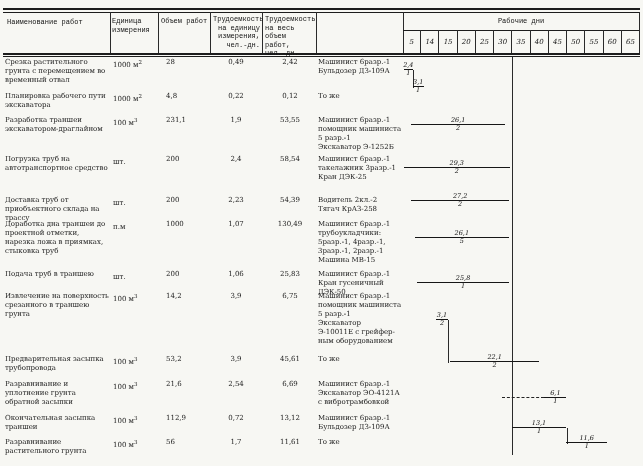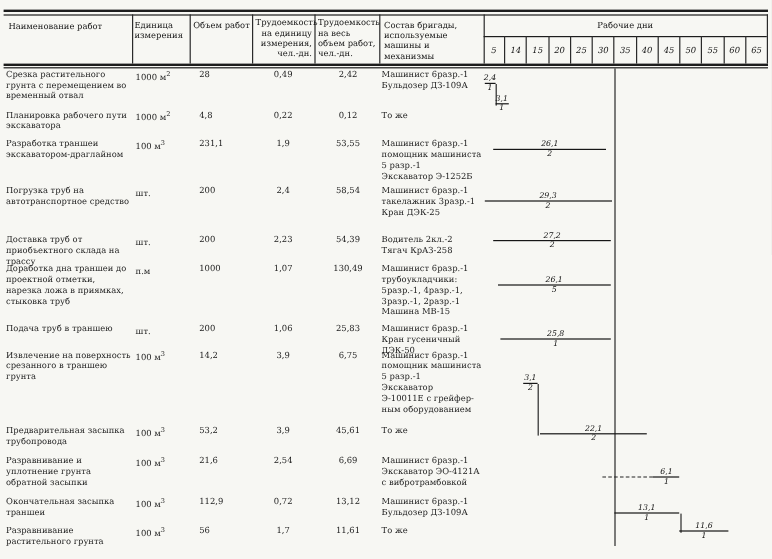--- a/index.html
+++ b/index.html
@@ -3,21 +3,21 @@
 <meta charset="utf-8">
 <style>
   html,body{margin:0;padding:0;background:#e9e9e6;}
   #page{position:relative;width:643px;height:466px;background:#f7f7f3;overflow:hidden;
         font-family:"DejaVu Serif","Liberation Serif",serif;color:#1b1b1b;}
   
   .hl{position:absolute;background:#1d1d1d;}
   .vl{position:absolute;background:#2a2a2a;width:1px;}
   .dash{position:absolute;border-top:1px dashed #222;height:0;}
   
-  .h{position:absolute;font-size:7px;line-height:8.5px;text-align:center;color:#141414;}
+  .h{position:absolute;font-size:7px;line-height:8.5px;text-align:center;color:#141414;font-family:Liberation Mono, monospace;}
   .dayrow{position:absolute;left:403px;top:30px;width:236px;height:23px;display:flex;}
   .daycell{flex:1 1 0;border-left:1px solid #2a2a2a;display:flex;align-items:center;justify-content:center;
            font-size:7px;font-style:italic;color:#141414;}
   .daycell:first-child{border-left:none;}
   
   .row{position:absolute;left:0;width:643px;}
   .c{position:absolute;font-size:7px;line-height:9px;color:#1c1c1c;}
   .name{left:5px;width:106px;}
   .unit{left:113px;width:46px;}
   .unit sup{font-size:5.5px;}
@@ -49,21 +49,20 @@
   <div class="vl" style="left:403px;top:12px;height:41px"></div>
   <div class="vl" style="left:639px;top:12px;height:41px"></div>
 
   <div class="hl" style="left:403px;top:30px;width:236px;height:1px"></div>
 
   <div class="h" style="left:7px;top:18px;width:100px;text-align:left">Наименование работ</div>
   <div class="h" style="left:112px;top:17px;width:44px;text-align:left">Единица измерения</div>
   <div class="h" style="left:161px;top:17px;width:48px;text-align:left">Объем работ</div>
   <div class="h" style="left:213px;top:15px;width:47px;text-align:right">Трудоемкость на единицу измерения, чел.-дн.</div>
   <div class="h" style="left:265px;top:15px;width:49px;text-align:left">Трудоемкость на весь объем работ, чел.-дн.</div>
-  <div class="h" style="left:320px;top:17px;width:80px;text-align:left">Состав бригады, используемые машины и механизмы</div>
   <div class="h" style="left:403px;top:17px;width:236px">Рабочие дни</div>
 
   <div class="dayrow">
     <div class="daycell">5</div>
     <div class="daycell">14</div>
     <div class="daycell">15</div>
     <div class="daycell">20</div>
     <div class="daycell">25</div>
     <div class="daycell">30</div>
     <div class="daycell">35</div>

